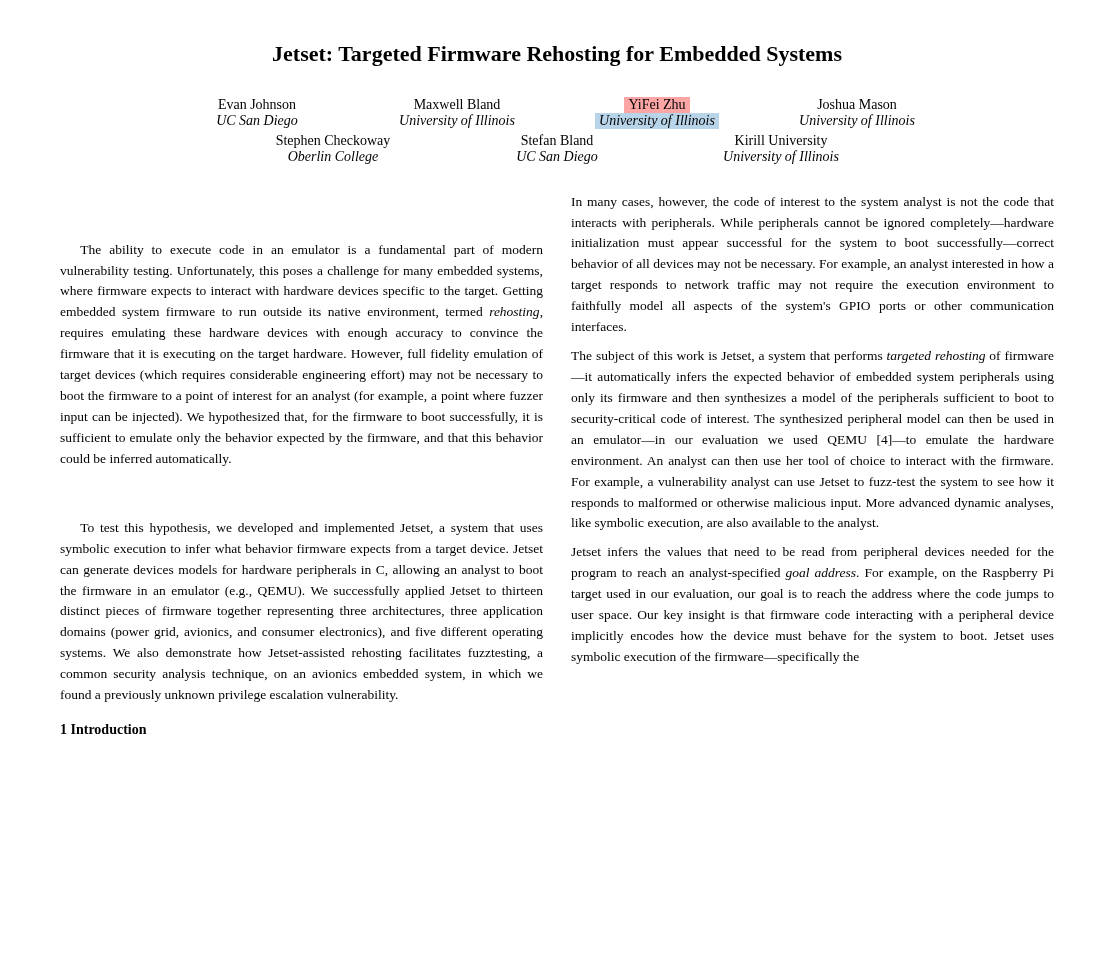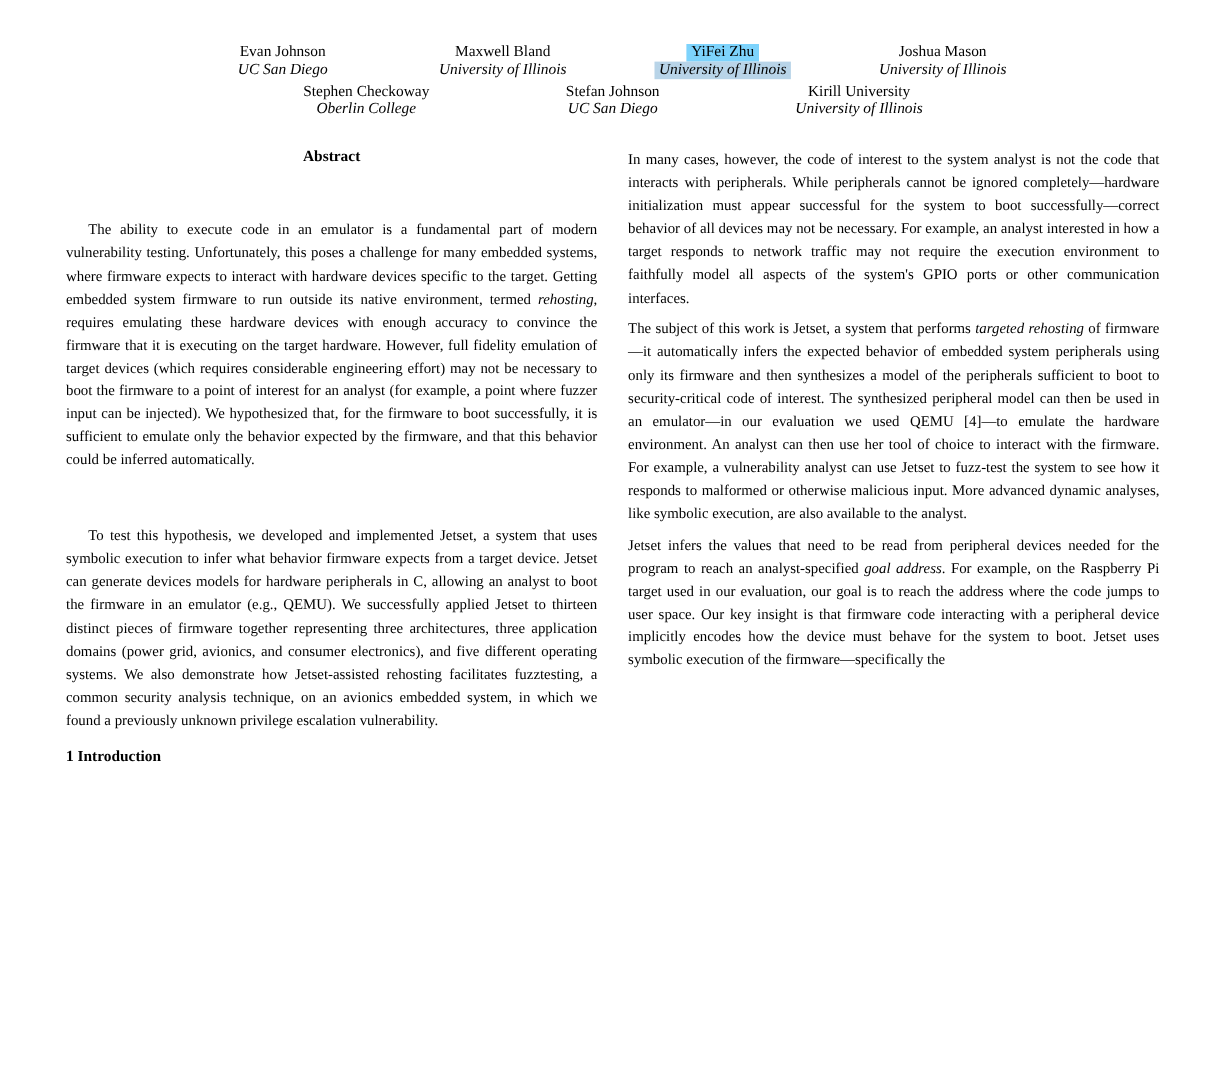--- a/index.html
+++ b/index.html
@@ -57,21 +57,21 @@
       min-width: 140px;
     }
 
     .author-name {
       font-style: normal;
       font-size: 14px;
       font-weight: normal;
     }
 
     .author-name.highlighted {
-      background-color: #7dd3fc;
+      background-color: #fca5a5;
       padding: 0 4px;
     }
 
     .author-affiliation {
       font-style: italic;
       font-size: 14px;
     }
 
     .author-affiliation.highlighted {
       background-color: #b8d4e8;
@@ -128,20 +128,21 @@
       font-weight: bold;
       font-size: 14px;
       margin-top: 8px;
     }
   </style>
 </head>
 <body>
 
 <div class="paper-container">
 
+  <h1 class="paper-title">Jetset: Targeted Firmware Rehosting for Embedded Systems</h1>
 
   <div class="authors-section">
     <div class="authors-row1">
       <div class="author-block">
         <span class="author-name">Evan Johnson</span>
         <span class="author-affiliation">UC San Diego</span>
       </div>
       <div class="author-block">
         <span class="author-name">Maxwell Bland</span>
         <span class="author-affiliation">University of Illinois</span>
@@ -155,34 +156,33 @@
         <span class="author-affiliation">University of Illinois</span>
       </div>
     </div>
 
     <div class="authors-row2">
       <div class="author-block">
         <span class="author-name">Stephen Checkoway</span>
         <span class="author-affiliation">Oberlin College</span>
       </div>
       <div class="author-block">
-        <span class="author-name">Stefan Johnson</span>
+        <span class="author-name">Stefan Bland</span>
         <span class="author-affiliation">UC San Diego</span>
       </div>
       <div class="author-block">
         <span class="author-name">Kirill University</span>
         <span class="author-affiliation">University of Illinois</span>
       </div>
     </div>
   </div>
 
   <div class="content-columns">
     <div class="left-column">
       <div class="abstract-section">
-        <div class="section-heading">Abstract</div>
         <p class="paragraph">
           The ability to execute code in an emulator is a fundamental part of modern vulnerability testing. Unfortunately, this poses a challenge for many embedded systems, where firmware expects to interact with hardware devices specific to the target. Getting embedded system firmware to run outside its native environment, termed <em>rehosting</em>, requires emulating these hardware devices with enough accuracy to convince the firmware that it is executing on the target hardware. However, full fidelity emulation of target devices (which requires considerable engineering effort) may not be necessary to boot the firmware to a point of interest for an analyst (for example, a point where fuzzer input can be injected). We hypothesized that, for the firmware to boot successfully, it is sufficient to emulate only the behavior expected by the firmware, and that this behavior could be inferred automatically.
         </p>
         <p class="paragraph">
           To test this hypothesis, we developed and implemented Jetset, a system that uses symbolic execution to infer what behavior firmware expects from a target device. Jetset can generate devices models for hardware peripherals in C, allowing an analyst to boot the firmware in an emulator (e.g., QEMU). We successfully applied Jetset to thirteen distinct pieces of firmware together representing three architectures, three application domains (power grid, avionics, and consumer electronics), and five different operating systems. We also demonstrate how Jetset-assisted rehosting facilitates fuzztesting, a common security analysis technique, on an avionics embedded system, in which we found a previously unknown privilege escalation vulnerability.
         </p>
       </div>
       <div class="intro-heading">1   Introduction</div>
     </div>
 

